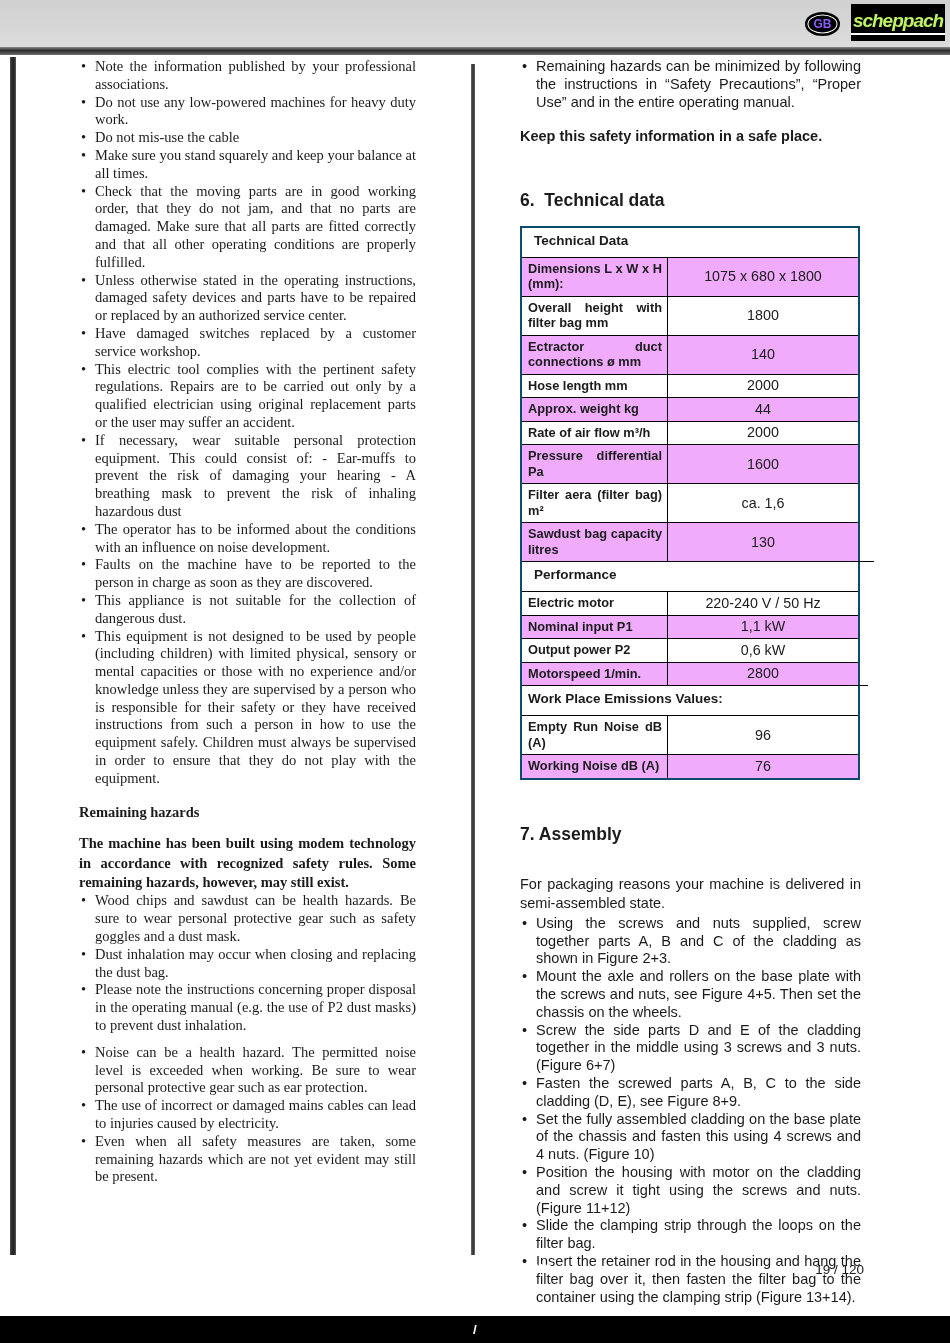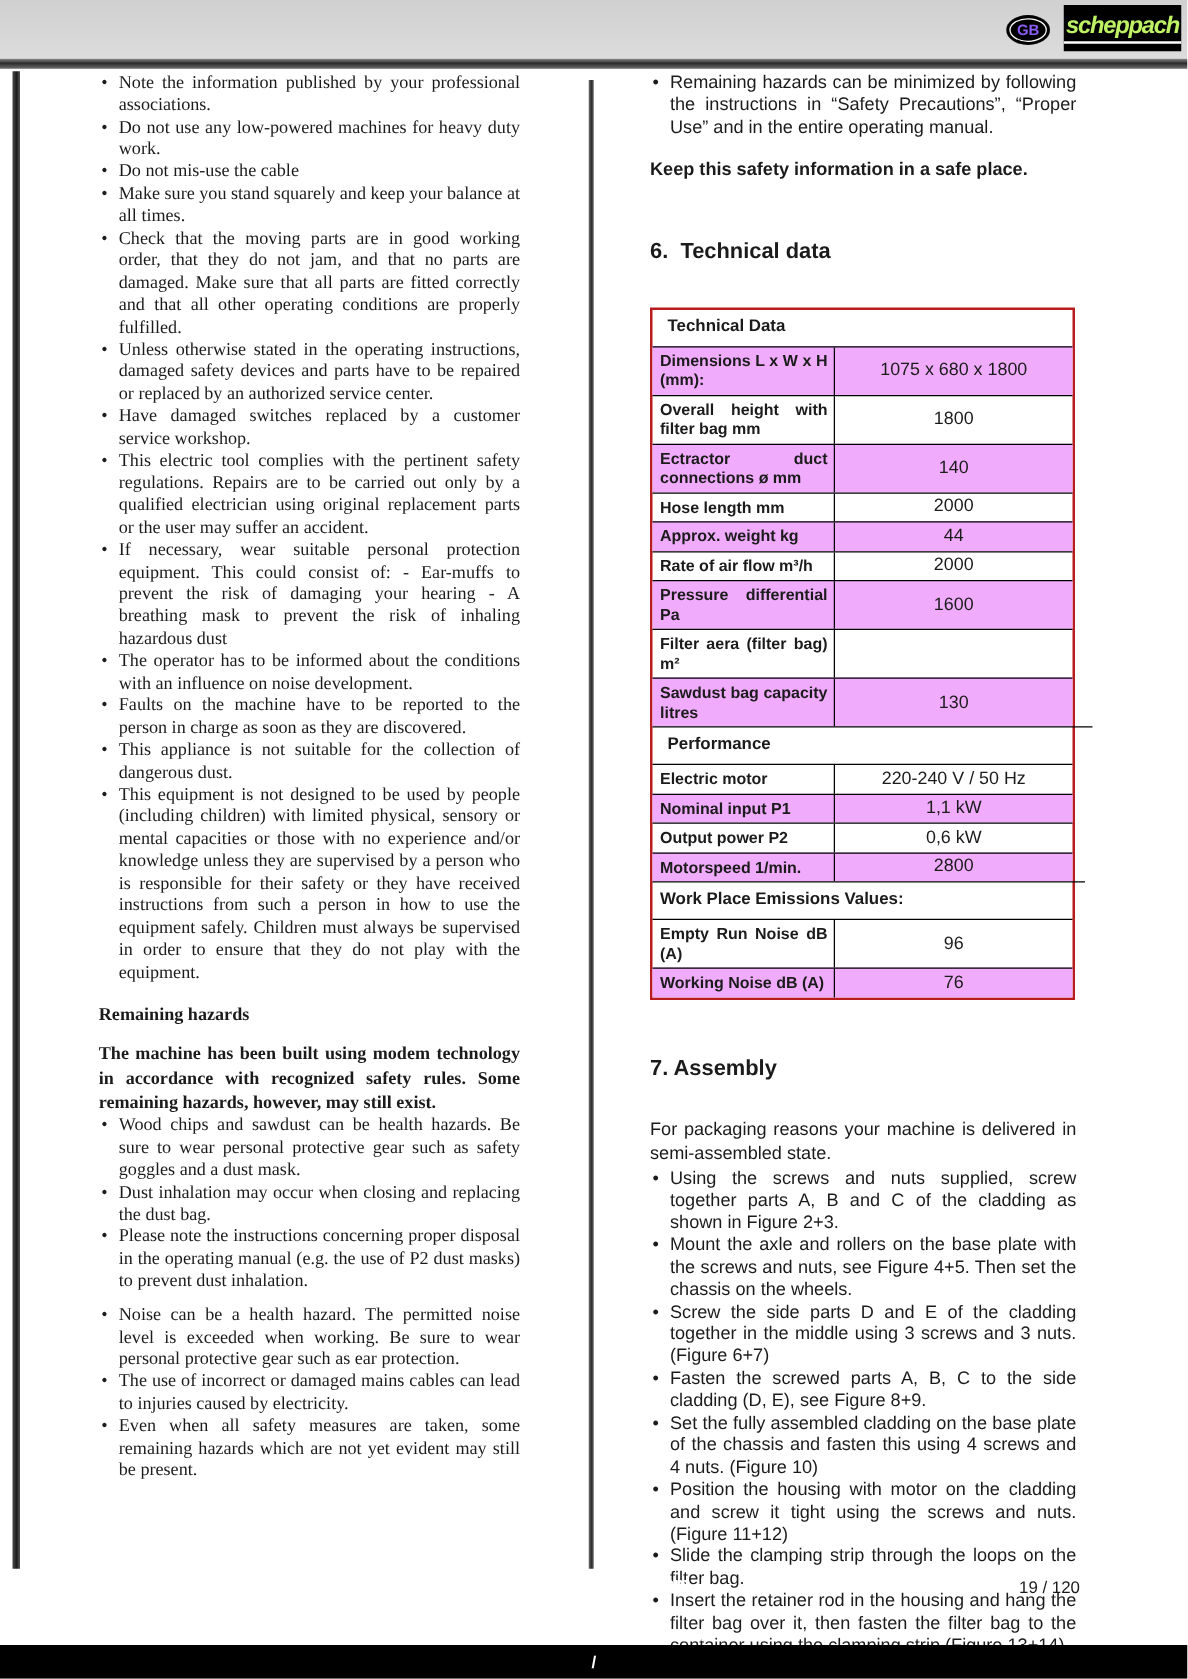--- a/index.html
+++ b/index.html
@@ -40,21 +40,21 @@
 
   .sub-heading { font-weight:bold; margin:16px 0 0 0; font-size:14.5px; }
   .bold-para { font-weight:bold; text-align:justify; margin:13px 0 0 0; line-height:19.3px; }
   .keep-safe { font-weight:bold; margin:17px 0 0 0; }
   .section-heading { font-size:17.5px; font-weight:bold; white-space:pre-wrap; margin:0; }
   #tech-heading { margin-top:46px; }
   #assembly-heading { margin-top:46px; }
   .intro-para { text-align:justify; margin:31px 0 2px 0; line-height:19px; }
 
   
-  .tech-table { margin-top:36px; width:336px; border:2px solid #b91c1c; }
+  .tech-table { margin-top:16px; width:336px; border:2px solid #0c4a6e; }
   .t-row { display:flex; border-top:1px solid #000; min-height:21px; }
   .t-row:first-child { border-top:none; }
   .t-title, .t-section { font-weight:bold; font-size:13.5px; padding:4px 4px 4px 12px; width:100%; }
   .t-label { width:134px; padding:3px 5px 4px 6px; font-weight:bold; font-size:12.8px;
     line-height:15.5px; border-right:1px solid #000; text-align:justify; }
   .t-value { flex:1; display:flex; align-items:center; justify-content:center;
     font-size:14.3px; padding:2px 0; }
   .shaded { background:#f0abfc; }
 
   
@@ -141,20 +141,21 @@
       <div class="t-row">
         <div class="t-label">Rate of air flow m³/h</div>
         <div class="t-value">2000</div>
       </div>
       <div class="t-row shaded">
         <div class="t-label">Pressure differential Pa</div>
         <div class="t-value">1600</div>
       </div>
       <div class="t-row">
         <div class="t-label">Filter aera (filter bag) m²</div>
+        <div class="t-value">ca. 1,6</div>
       </div>
       <div class="t-row shaded">
         <div class="t-label">Sawdust bag capacity litres</div>
         <div class="t-value">130</div>
       </div>
       <div class="t-row t-section" style="padding-left: 12px;">Performance</div>
       <div class="t-row">
         <div class="t-label">Electric motor</div>
         <div class="t-value">220-240 V / 50 Hz</div>
       </div>

